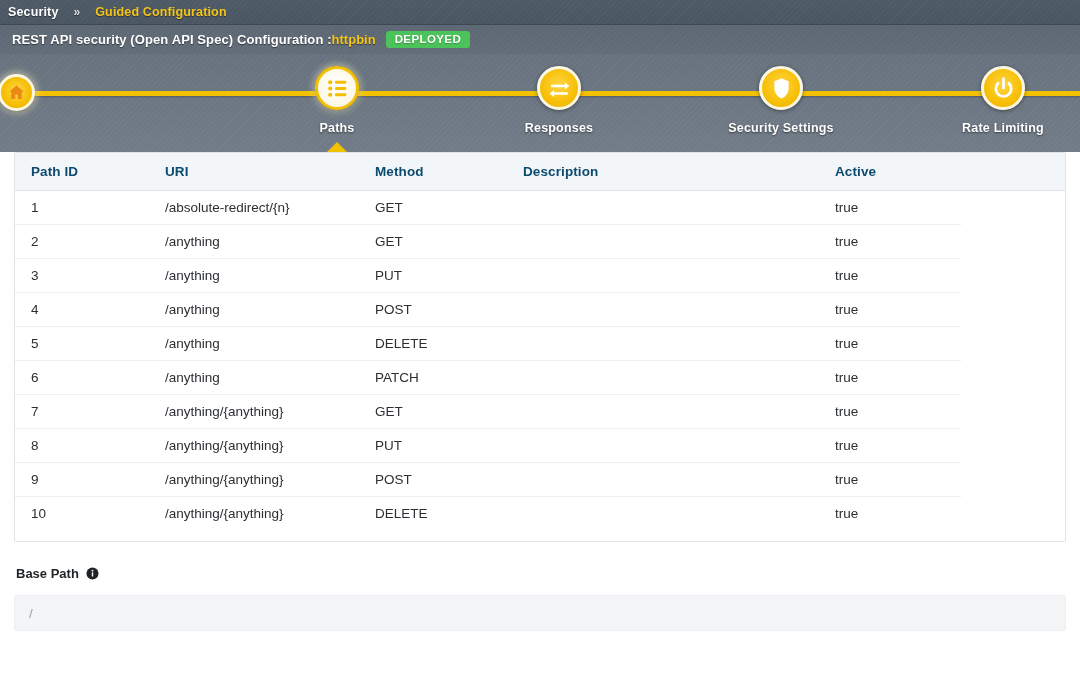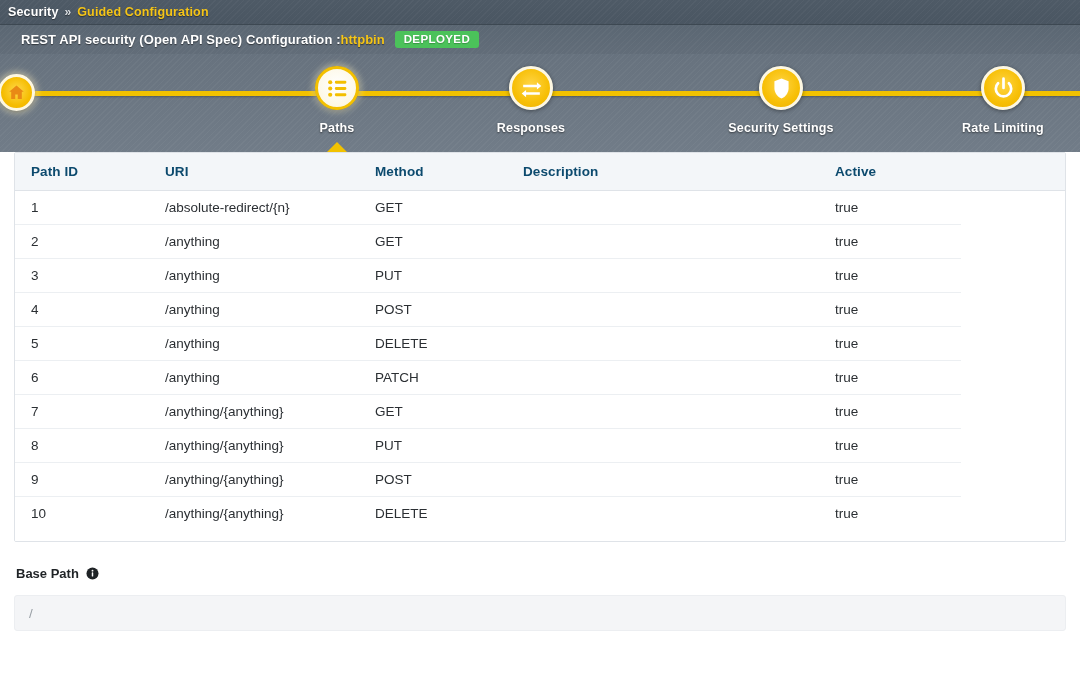--- a/index.html
+++ b/index.html
@@ -35,20 +35,21 @@
       repeating-linear-gradient(135deg,
         rgba(255,255,255,0.03) 0px,
         rgba(255,255,255,0.03) 1px,
         rgba(0,0,0,0) 1px,
         rgba(0,0,0,0) 4px),
       linear-gradient(to bottom, #4e5a66 0%, #4a5662 100%);
     display: flex;
     align-items: center;
     padding-left: 8px;
     border-bottom: 1px solid #3d4852;
+    gap: 9px;
   }
   .bc-item {
     font-size: 12.5px;
     font-weight: bold;
     color: #ffffff;
     letter-spacing: 0.15px;
     text-shadow: 0 1px 1px rgba(0,0,0,0.45);
   }
   .bc-sep {
     font-size: 12px;
@@ -57,21 +58,21 @@
     margin: 0 6px;
     text-shadow: 0 1px 1px rgba(0,0,0,0.45);
   }
   .bc-item.current { color: #f5c518; }
 
   .title-row {
     position: relative;
     height: 29px;
     display: flex;
     align-items: center;
-    padding-left: 21px;
+    padding-left: 12px;
     background:
       repeating-linear-gradient(135deg,
         rgba(255,255,255,0.03) 0px,
         rgba(255,255,255,0.03) 1px,
         rgba(0,0,0,0) 1px,
         rgba(0,0,0,0) 4px),
       linear-gradient(to bottom, #5b6773 0%, #626d79 100%);
     text-align: center;
   }
   .cfg-title {
@@ -304,21 +305,21 @@
               <rect x="9.5" y="10.6" width="11" height="2.8" rx="1.1"></rect>
               <rect x="9.5" y="16.6" width="11" height="2.8" rx="1.1"></rect>
             </g>
           </svg>
         </span>
       </div>
       <div class="step-label">Paths</div>
       <div class="step-pointer"></div>
     </div>
 
-    <div class="step" style="left:531px">
+    <div class="step" style="left:559px">
       <div class="step-circle">
         <span>
           <svg width="25" height="25" viewBox="0 0 24 24" aria-hidden="true">
             <g fill="#ffffff">
               <path d="M4 8.3h13.2V6l4.2 3.5-4.2 3.5v-2.3H4z"></path>
               <path d="M20 15.7H6.8V13.4L2.6 16.9l4.2 3.5v-2.3H20z"></path>
             </g>
           </svg>
         </span>
       </div>

